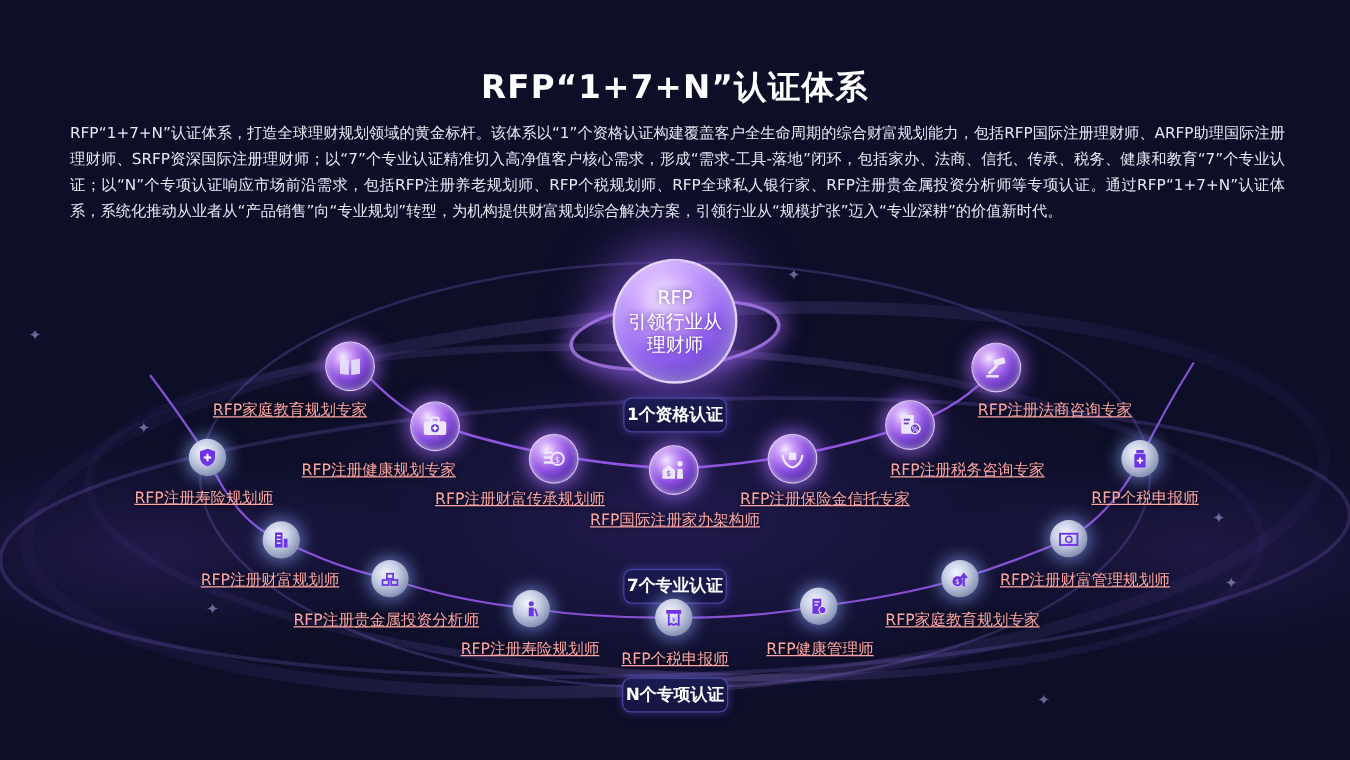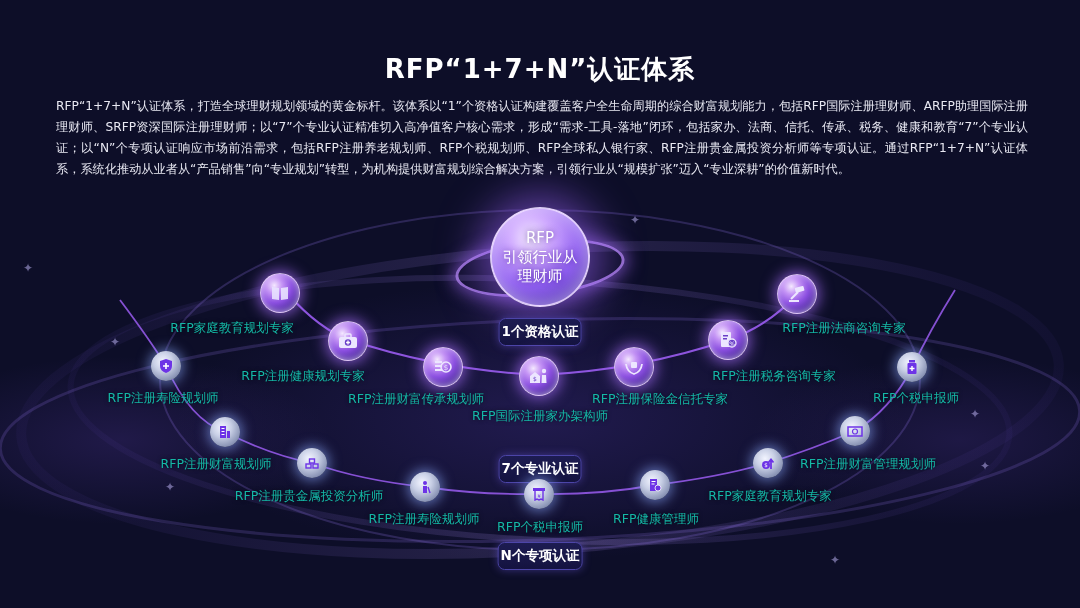--- a/index.html
+++ b/index.html
@@ -41,23 +41,24 @@
     box-shadow: 0 0 14px 3px rgba(170,110,255,0.65), inset 0 0 6px rgba(255,255,255,0.6);
     border: 1px solid rgba(240,220,255,0.8);
   }
   .orb.moon {
     width: 30px; height: 30px;
     background: radial-gradient(circle at 40% 35%, #f2f4ff 0%, #c9d0e6 35%, #8d97b8 70%, #4f5a80 100%);
     box-shadow: 0 0 12px 3px rgba(140,170,255,0.55);
   }
   .orb svg { display: block; }
   .lbl {
-    position: absolute; white-space: nowrap; font-size: 12.5px; color: #14b8a6;
+    position: absolute; white-space: nowrap; font-size: 12.5px; color: #fca5a5;
     text-shadow: 0 0 4px rgba(0,0,0,0.7);
     transform: translateX(-50%);
+    text-decoration: underline;
   }
   .core {
     position: absolute; left: 540px; top: 257px; width: 100px; height: 100px;
     transform: translate(-50%, -50%);
     border-radius: 50%;
     background: radial-gradient(circle at 40% 30%, #f6ecff 0%, #cda6ff 25%, #8f5ef0 55%, #5634b8 80%, #2b1a70 100%);
     box-shadow: 0 0 40px 12px rgba(160,100,255,0.55), inset 0 0 18px rgba(255,255,255,0.55);
     border: 2px solid rgba(240,225,255,0.85);
     display: flex; flex-direction: column; align-items: center; justify-content: center;
     text-align: center;

